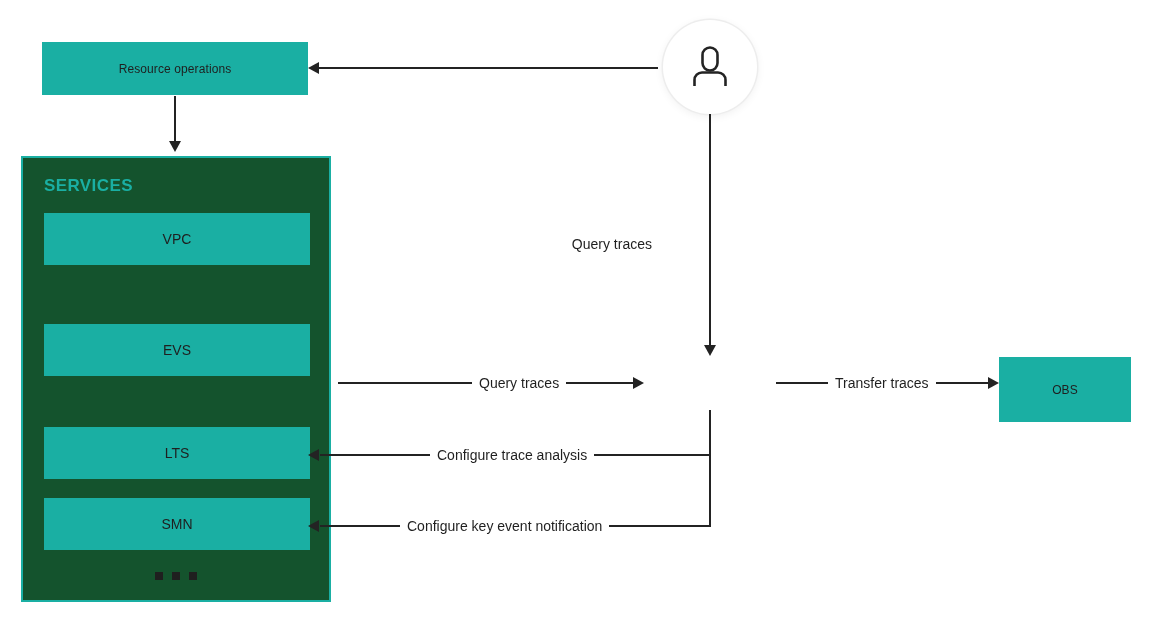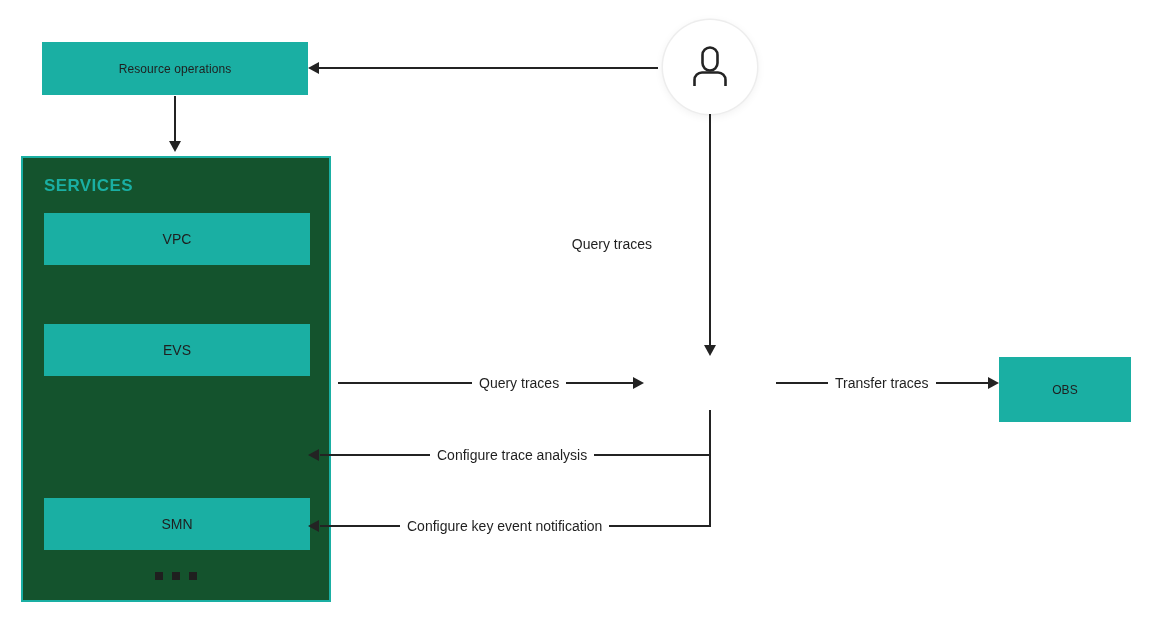--- a/index.html
+++ b/index.html
@@ -157,20 +157,23 @@
 
   <div id="services-container">
     <div id="services-title">SERVICES</div>
 
     <div class="service-item" style="top:55px;">
       <span>VPC</span>
     </div>
     <div class="service-item" style="top:126px;margin-top:40px;">
       <span>EVS</span>
     </div>
+    <div class="service-item" style="top:269px;">
+      <span>LTS</span>
+    </div>
     <div class="service-item" style="top:340px;">
       <span>SMN</span>
     </div>
 
     <div id="ellipsis">
       <span></span>
       <span></span>
       <span></span>
     </div>
   </div>

